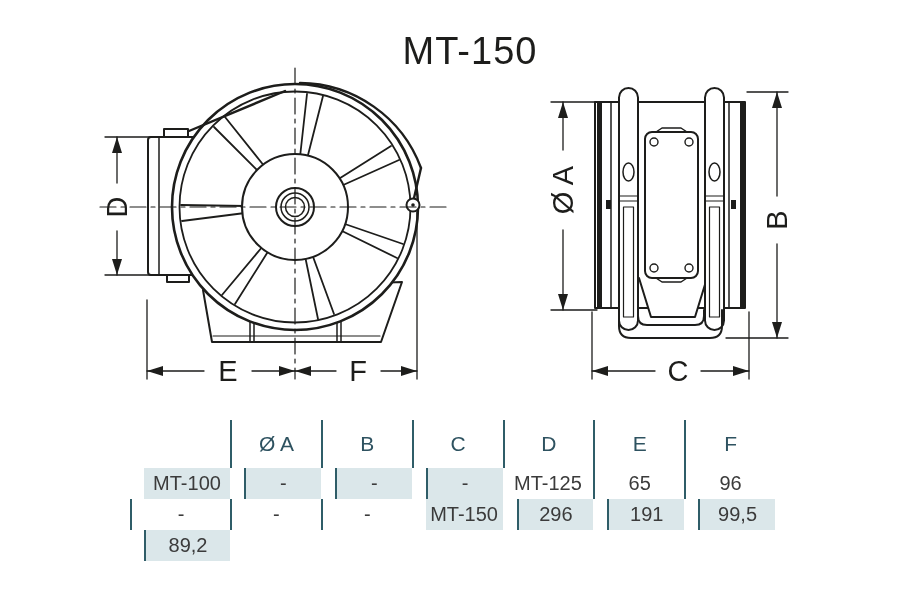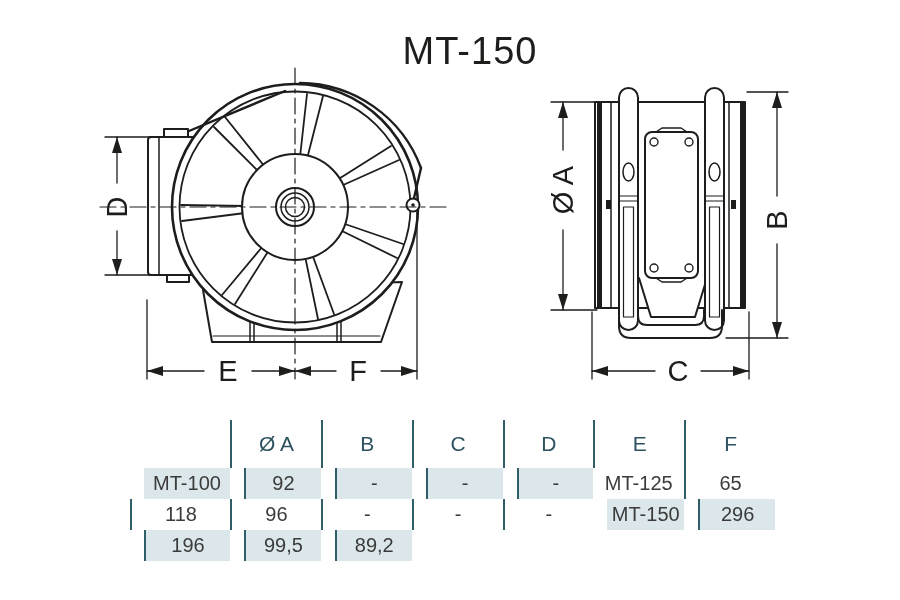--- a/index.html
+++ b/index.html
@@ -209,33 +209,31 @@
 
     <div class="cell"></div>
     <div class="cell head vline">Ø A</div>
     <div class="cell head vline">B</div>
     <div class="cell head vline">C</div>
     <div class="cell head vline">D</div>
     <div class="cell head vline">E</div>
     <div class="cell head vline">F</div>
 
     <div class="cell rowlabel shade">MT-100</div>
-    <div class="cell vline shade">92</div>
     <div class="cell vline shade">-</div>
     <div class="cell vline shade">-</div>
     <div class="cell vline shade">-</div>
 
     <div class="cell rowlabel">MT-125</div>
     <div class="cell vline">65</div>
-    <div class="cell vline">118</div>
     <div class="cell vline">96</div>
     <div class="cell vline">-</div>
     <div class="cell vline">-</div>
     <div class="cell vline">-</div>
 
     <div class="cell rowlabel shade">MT-150</div>
     <div class="cell vline shade">296</div>
-    <div class="cell vline shade">196</div>
+    <div class="cell vline shade">191</div>
     <div class="cell vline shade">99,5</div>
     <div class="cell vline shade">89,2</div>
   </div>
 
 </div>
 
 </body></html>

